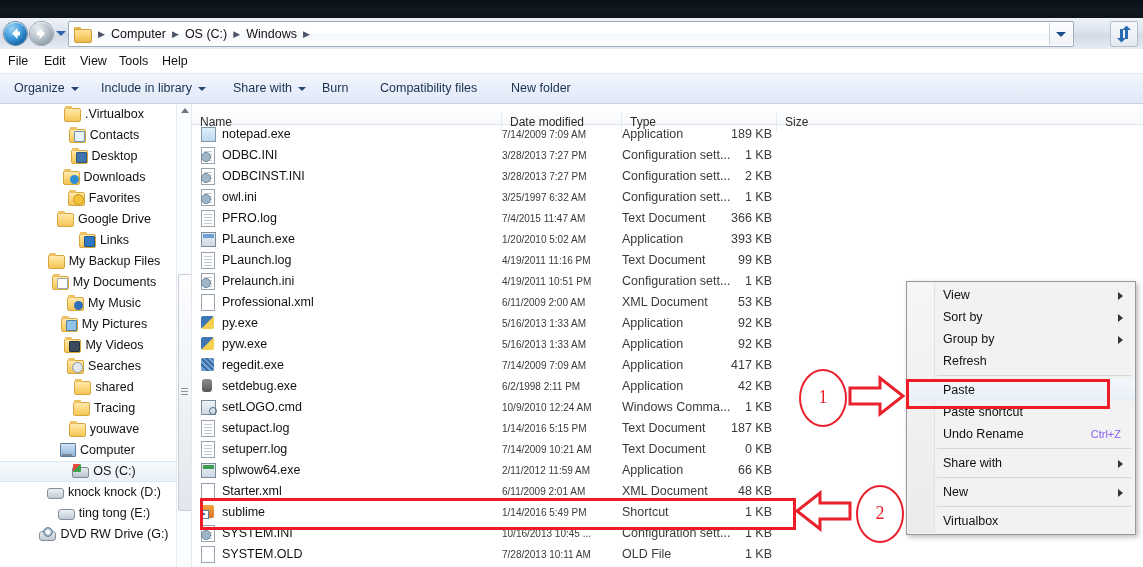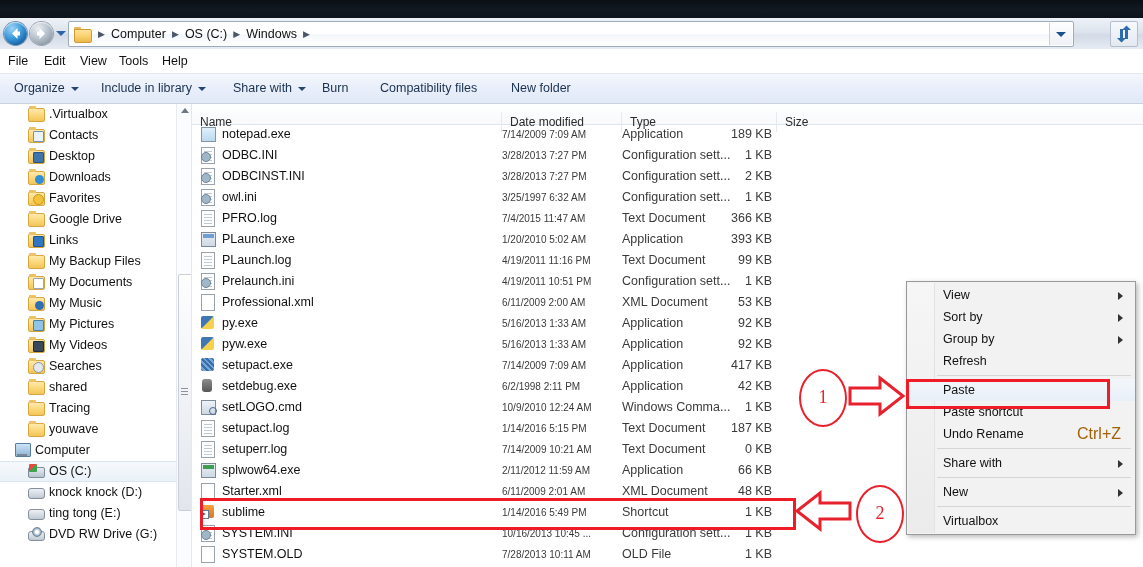--- a/index.html
+++ b/index.html
@@ -91,21 +91,21 @@
     border-left:4px solid transparent;border-right:4px solid transparent;border-top:4px solid #26456e;
   }
 
   
   .pane-left{
     position:absolute;left:0;top:104px;width:180px;height:463px;
     background:#fff;overflow:hidden;
   }
   .navrow{
     position:relative;height:21px;line-height:21px;white-space:nowrap;
-    font-size:12.5px;color:#111;cursor:default;
+    font-size:12.5px;color:#111;cursor:default;text-align:center;
   }
   .navrow.sel{background:linear-gradient(180deg,#f6f9fc 0%,#eaf1f8 100%);
      border-top:1px solid #dce6ef;border-bottom:1px solid #dce6ef;height:19px;line-height:19px;}
   .navrow .ic{display:inline-block;width:16px;height:14px;position:relative;vertical-align:-3px;margin-right:5px;}
   .navrow .lbl{vertical-align:middle;}
 
   .fld{position:absolute;left:0;top:1px;width:15px;height:12px;
     background:linear-gradient(180deg,#ffe9ad 0%,#fcd87c 50%,#f2c558 100%);
     border:1px solid #d7a63c;border-radius:1px 2px 2px 2px;}
   .fld:before{content:"";position:absolute;left:0;top:-3px;width:7px;height:3px;background:#efc165;border-radius:1px 1px 0 0;}
@@ -185,21 +185,21 @@
   }
   .ctxmenu .gutter{position:absolute;left:1px;top:1px;width:26px;bottom:1px;
     background:linear-gradient(180deg,#f6f6f6 0%,#ebebeb 100%);border-right:1px solid #e2e2e2;}
   .ctxlist{position:relative;padding:2px 0;}
   .ctxitem{
     position:relative;height:22px;line-height:22px;padding-left:36px;
     font-size:12.5px;color:#111;cursor:default;
   }
   .ctxitem .arrow{position:absolute;right:12px;top:8px;width:0;height:0;
     border-top:4px solid transparent;border-bottom:4px solid transparent;border-left:5px solid #333;}
-  .ctxitem .accel{position:absolute;right:14px;top:0;font-size:16px;color:#a16207;}
+  .ctxitem .accel{position:absolute;right:14px;top:0;font-size:11px;color:#8b5cf6;}
   .ctxsep{height:1px;margin:3px 4px 3px 30px;background:#d6d6d6;}
   .ctxitem.hl{background:linear-gradient(180deg,#f3f7fb 0%,#e8eff7 100%);}
 
   
   .anno{position:absolute;pointer-events:none;}
   .ellipse{
     position:absolute;border:2px solid #e8212c;border-radius:50%;
     color:#e8212c;text-align:center;font-family:"Liberation Serif",serif;
   }
   .redbox{position:absolute;border:3px solid #ef1b26;}
@@ -370,21 +370,21 @@
           <span class="ty">Application</span>
           <span class="sz">92 KB</span>
         </div>
         <div class="frow">
           <span class="nm"><span class="fic"><span class="pyico"></span></span><span class="txt">pyw.exe</span></span>
           <span class="dm">5/16/2013 1:33 AM</span>
           <span class="ty">Application</span>
           <span class="sz">92 KB</span>
         </div>
         <div class="frow">
-          <span class="nm"><span class="fic"><span class="regico"></span></span><span class="txt">setupact.exe</span></span>
+          <span class="nm"><span class="fic"><span class="regico"></span></span><span class="txt">regedit.exe</span></span>
           <span class="dm">7/14/2009 7:09 AM</span>
           <span class="ty">Application</span>
           <span class="sz">417 KB</span>
         </div>
         <div class="frow">
           <span class="nm"><span class="fic"><span class="dbgico"></span></span><span class="txt">setdebug.exe</span></span>
           <span class="dm">6/2/1998 2:11 PM</span>
           <span class="ty">Application</span>
           <span class="sz">42 KB</span>
         </div>

